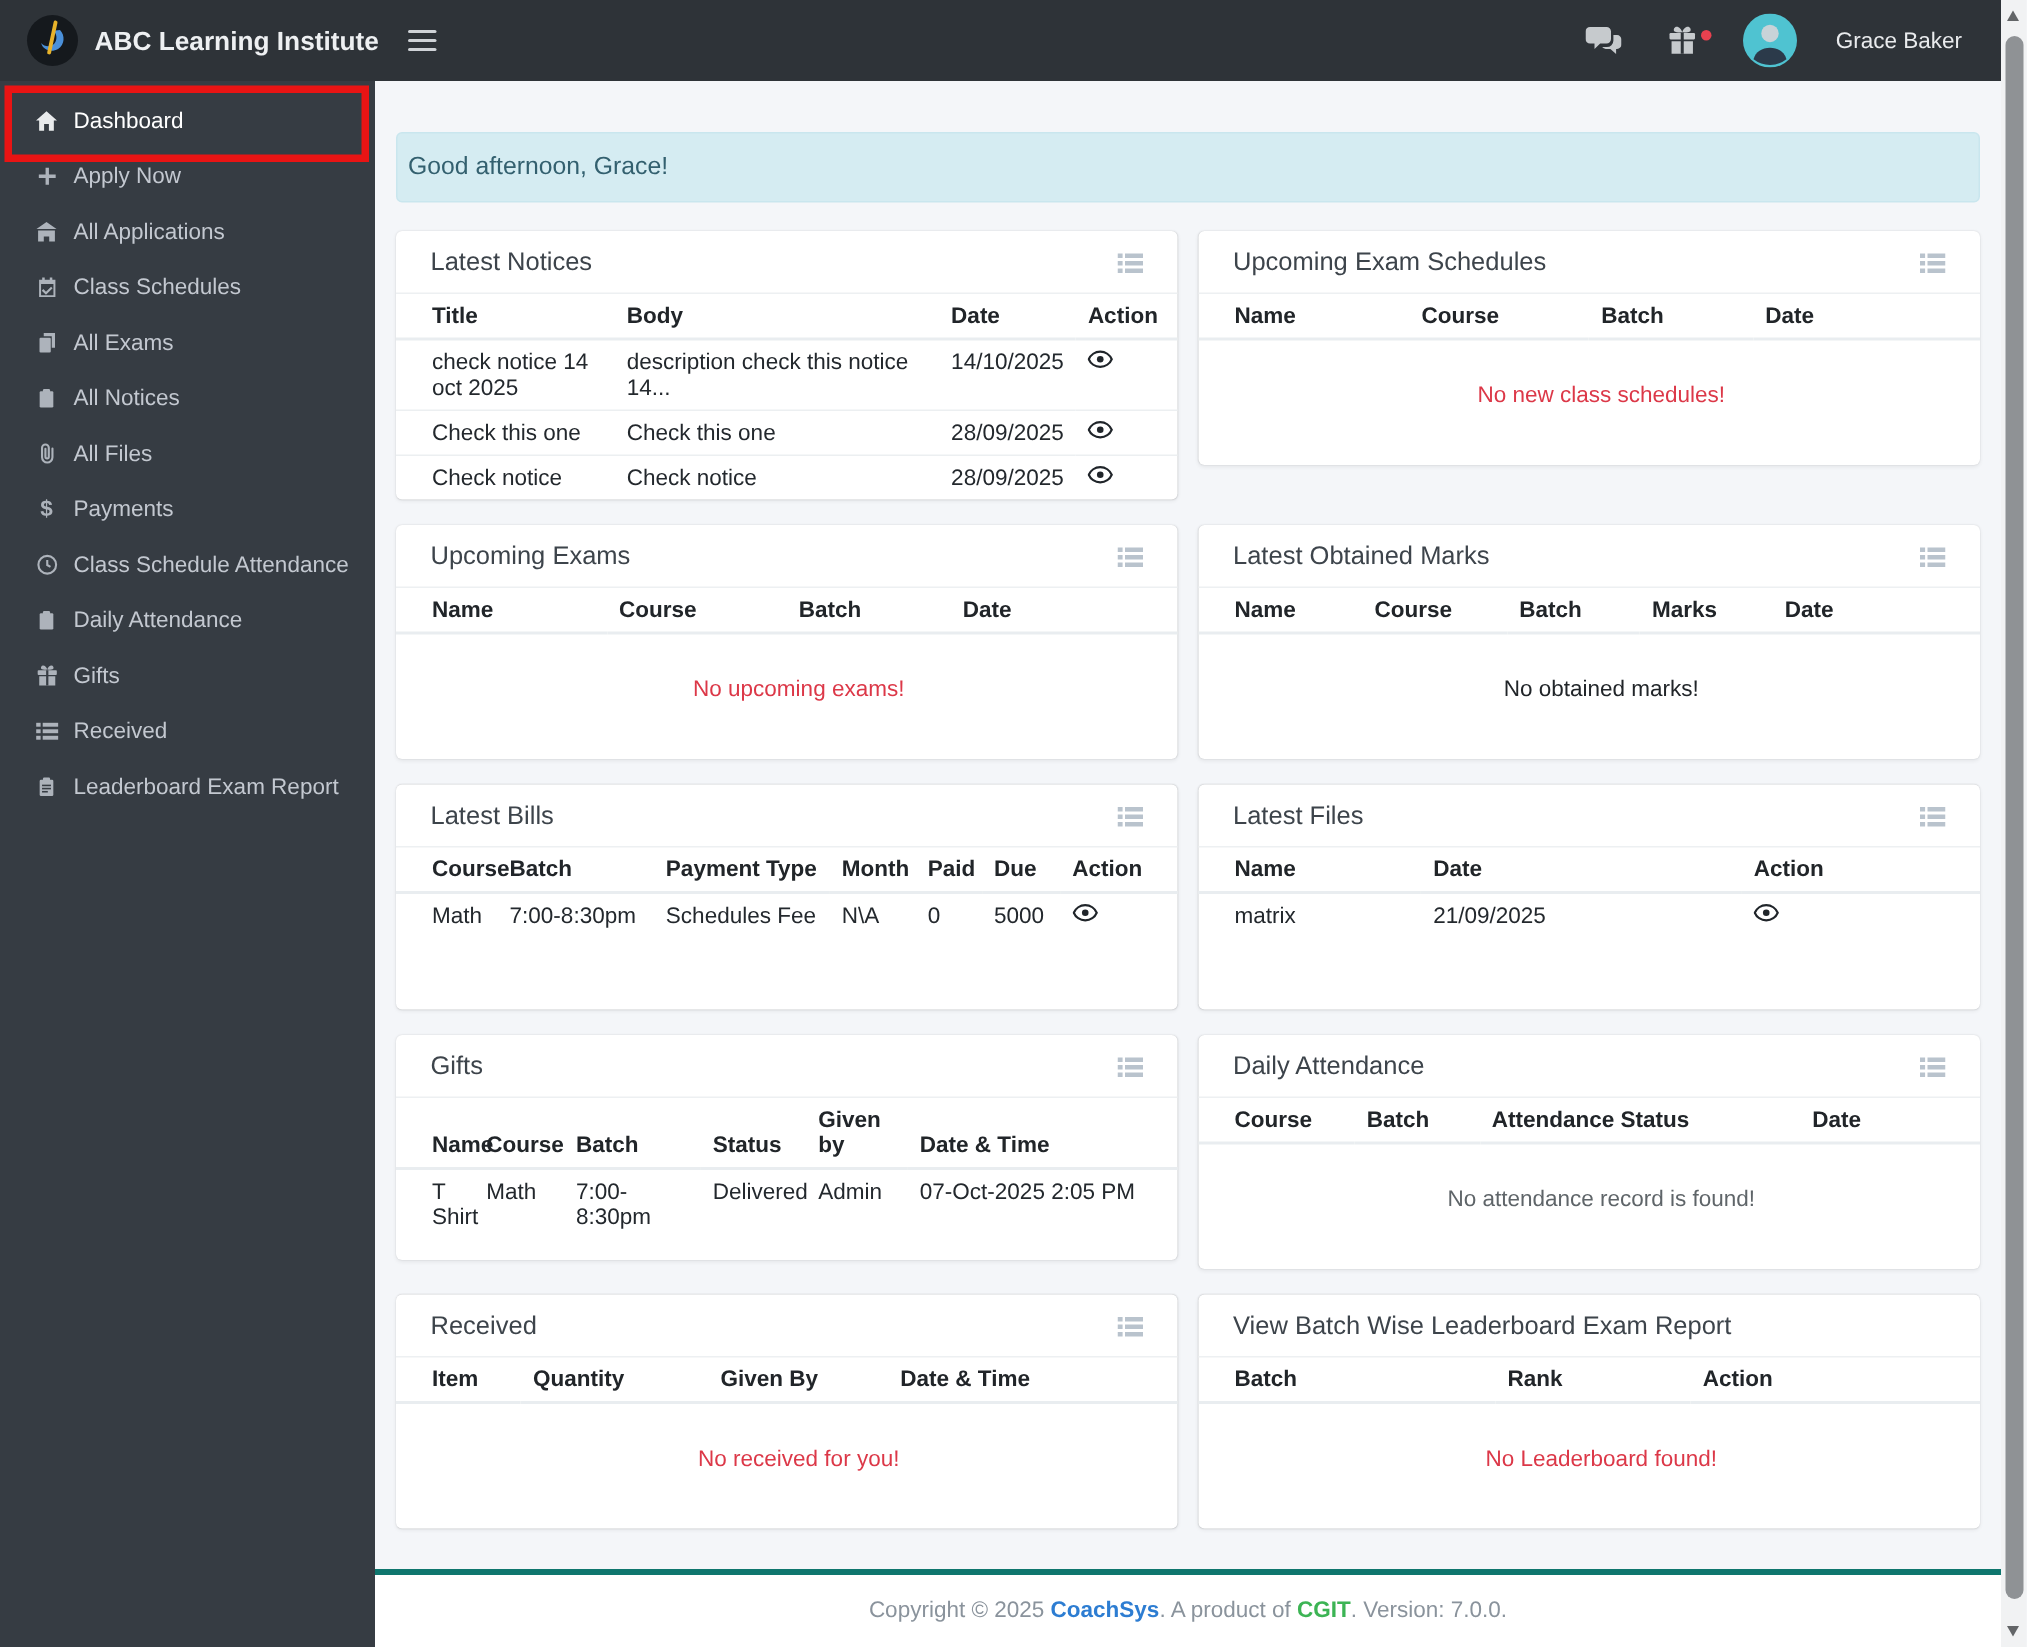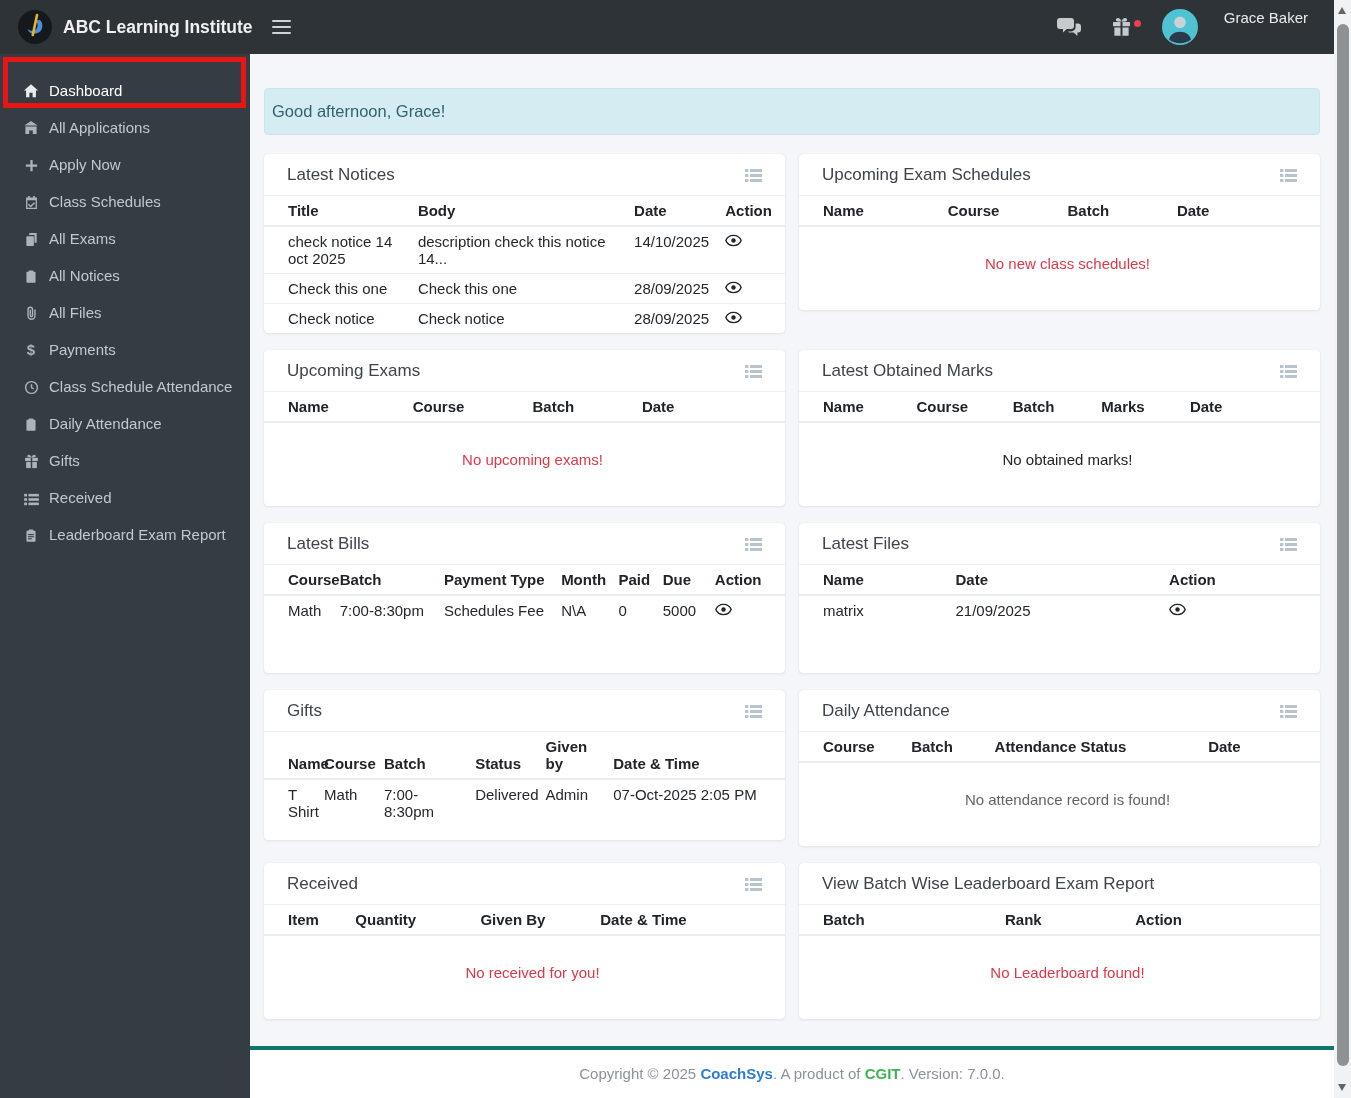--- a/index.html
+++ b/index.html
@@ -20,27 +20,27 @@
 
   
   .navbar { position:absolute; top:0; left:0; width:1334px; height:54px; background:#2e3338; display:flex; align-items:center; z-index:10; }
   .brand { width:250px; display:flex; align-items:center; gap:10px; padding-left:17px; flex-shrink:0; }
   .brand-title { color:#eef0f2; font-weight:bold; font-size:17.5px; white-space:nowrap; }
   .hamburger { margin-left:22px; width:19px; display:flex; flex-direction:column; gap:3.5px; cursor:pointer; }
   .hamburger span { display:block; height:2.6px; background:#cfd3d7; border-radius:1px; }
   .nav-right { margin-left:auto; display:flex; align-items:center; gap:30px; padding-right:26px; }
   .nav-icon { position:relative; display:inline-flex; cursor:pointer; }
   .nav-dot { position:absolute; right:-9px; top:3px; width:7px; height:7px; border-radius:50%; background:#e8414f; }
-  .user { display:flex; align-items:flex-start; gap:26px; cursor:pointer; }
+  .user { display:flex; align-items:center; gap:26px; cursor:pointer; }
   .user-name { color:#e9ebed; font-size:15px; }
 
   
   .sidebar { position:absolute; top:54px; left:0; width:250px; height:1044px; background:#363c43; padding-top:8px; z-index:5; }
   .sidebar ul { list-style:none; margin:0; padding:0; }
-  .sidebar li { height:37px; display:flex; align-items:flex-end; gap:9px; padding:0 8px 0 22px; color:#c3c8d0; font-size:15px; cursor:pointer; white-space:nowrap; }
+  .sidebar li { height:37px; display:flex; align-items:center; gap:9px; padding:0 8px 0 22px; color:#c3c8d0; font-size:15px; cursor:pointer; white-space:nowrap; }
   .sidebar li.active { color:#ffffff; }
   .s-icon { width:18px; display:inline-flex; justify-content:center; color:#adb3bb; flex-shrink:0; }
   .active .s-icon { color:#e9ebed; }
   .dollar-glyph { font-weight:bold; font-size:15px; }
   .highlight-box { position:absolute; left:3px; top:3px; width:243px; height:51px; border:5px solid #e91414; pointer-events:none; z-index:6; }
 
   
   .main { position:absolute; left:250px; top:54px; width:1084px; height:1044px; display:flex; flex-direction:column; background:#f4f6f9; }
   .content { padding:34px 14px 0; }
   .banner { background:#d5ecf2; border:1px solid #c9e6ee; border-radius:4px; color:#33606f; font-size:16.5px; padding:13px 7px; margin-bottom:19px; }
@@ -123,33 +123,33 @@
       <li class="active">
         <span class="s-icon">
             <svg width="16" height="16" viewBox="0 0 16 16" fill="currentColor">
               <path d="M8 1.2 15 7.4h-2.1v6.8H9.6V9.7H6.4v4.5H3.1V7.4H1z"></path>
             </svg>
           </span>
         <span>Dashboard</span>
       </li>
       <li>
         <span class="s-icon">
+            <svg width="15" height="15" viewBox="0 0 16 16" fill="currentColor">
+              <path d="M6.8 2h2.4v4.8H14v2.4H9.2V14H6.8V9.2H2V6.8h4.8z"></path>
+            </svg>
+          </span>
+        <span>Apply Now</span>
+      </li>
+      <li>
+        <span class="s-icon">
             <svg width="16" height="16" viewBox="0 0 16 16" fill="currentColor">
               <path d="M8 1 1.3 5.6h13.4zM2.4 6.6h11.2V14H9.8v-3.4H6.2V14H2.4z"></path>
             </svg>
           </span>
         <span>All Applications</span>
-      </li>
-      <li>
-        <span class="s-icon">
-            <svg width="15" height="15" viewBox="0 0 16 16" fill="currentColor">
-              <path d="M6.8 2h2.4v4.8H14v2.4H9.2V14H6.8V9.2H2V6.8h4.8z"></path>
-            </svg>
-          </span>
-        <span>Apply Now</span>
       </li>
       <li>
         <span class="s-icon">
             <svg width="15" height="15" viewBox="0 0 16 16">
               <path fill="currentColor" d="M4.4 1h1.8v1.7h3.6V1h1.8v1.7h2.2V15H2.2V2.7h2.2z"></path>
               <path fill="#363c43" d="M3.6 5.6h8.8v8H3.6z"></path>
               <path fill="currentColor" d="m5.2 9.3 1.9 1.9 3.6-3.6 1.1 1.1-4.7 4.7-3-3z"></path>
             </svg>
           </span>
         <span>Class Schedules</span>

